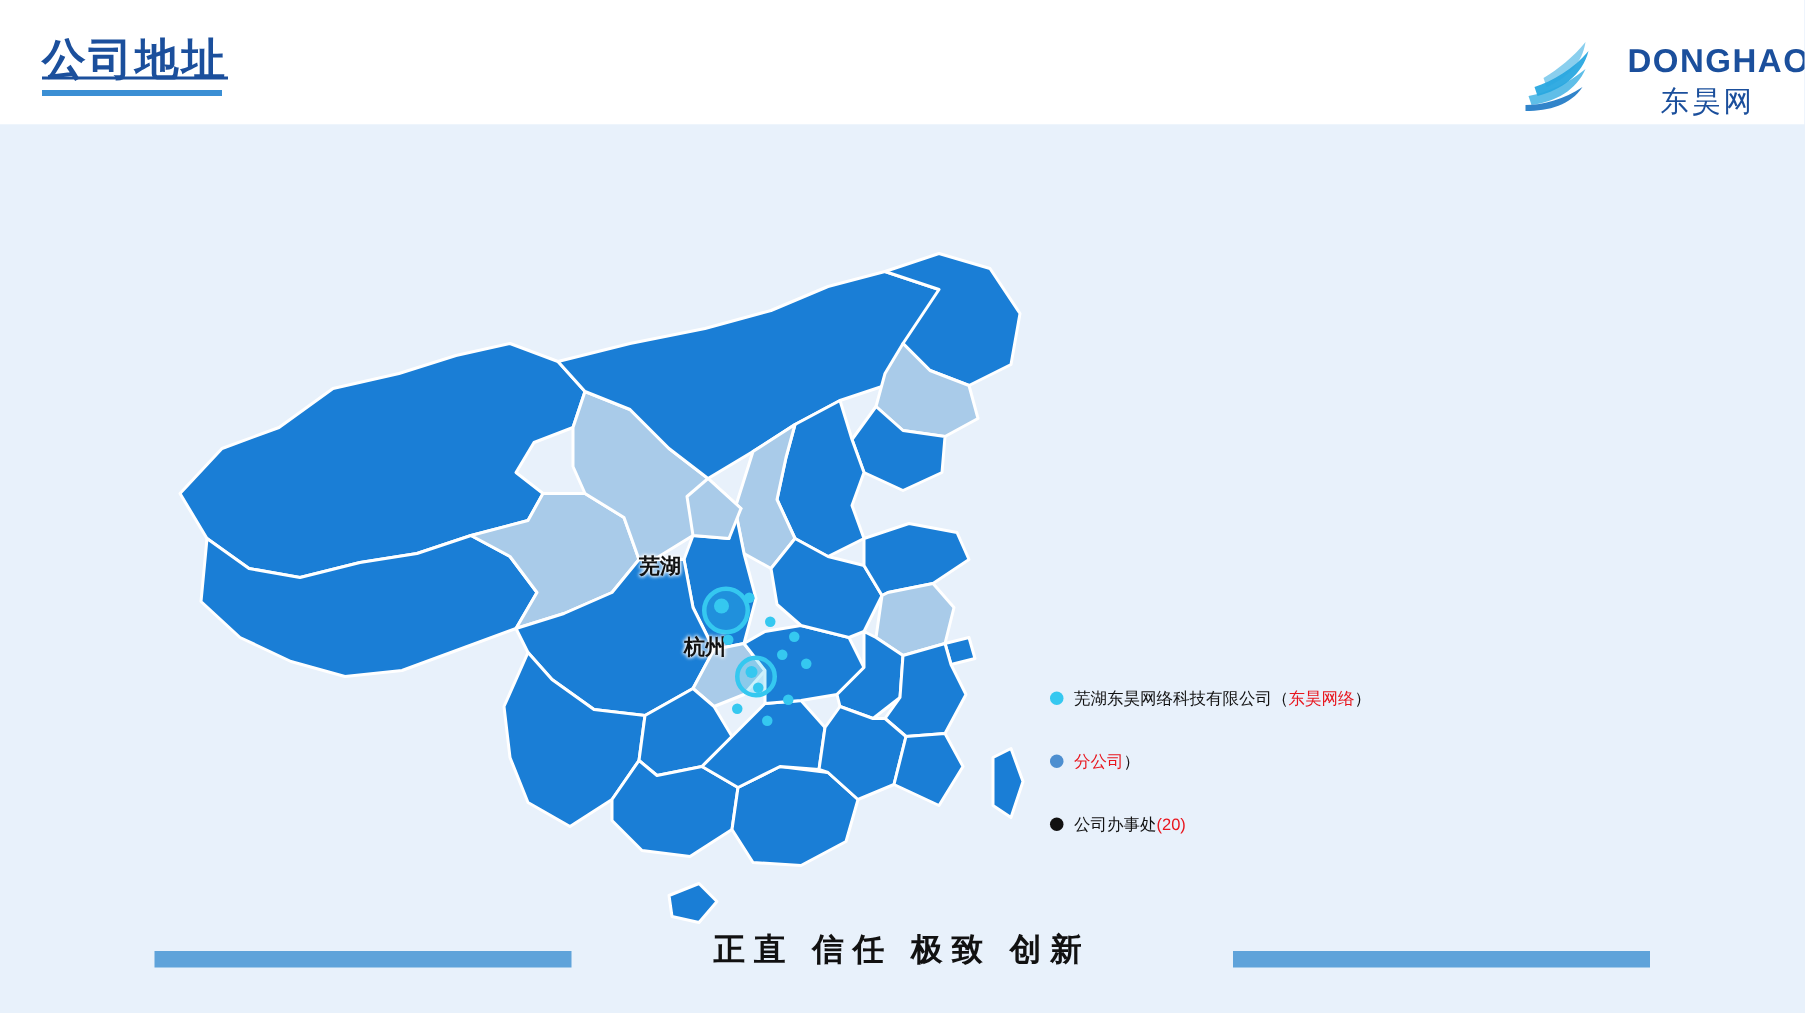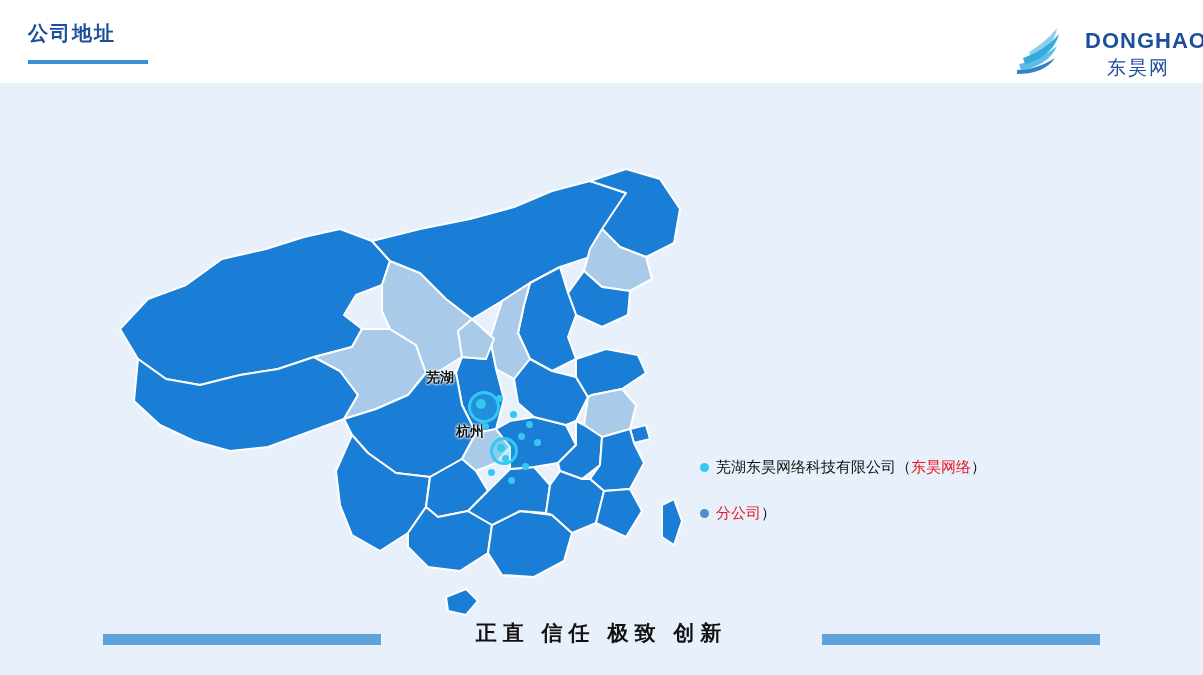--- a/index.html
+++ b/index.html
@@ -10,22 +10,23 @@
     overflow:hidden;
     position:relative;
   }
   
   .header{
     position:absolute;left:0;top:0;width:1203px;height:83px;
     background:#ffffff;
   }
   .header-title{
     position:absolute;left:28px;top:20px;
-    font-size:20px;font-weight:bold;color:#1b4f9c;
+    font-size:29px;font-weight:bold;color:#1b4f9c;
     letter-spacing:2px;
+    text-decoration:underline;
   }
   .title-underline{
     position:absolute;left:28px;top:60px;width:120px;height:4px;
     background:#3b8fd4;
   }
   .logo{
     position:absolute;right:18px;top:22px;width:170px;height:62px;
   }
   .logo-text{
     position:absolute;left:70px;top:6px;
@@ -57,21 +58,21 @@
   }
   .marker-dot{
     position:absolute;border-radius:50%;background:#35c8f0;
   }
   
   .legend{
     position:absolute;left:700px;top:375px;width:420px;
   }
   .legend-row{
     display:flex;align-items:center;margin-bottom:27px;
-    font-size:15px;color:#111;white-space:nowrap;
+    font-size:11px;color:#111;white-space:nowrap;
   }
   .bullet{
     width:9px;height:9px;border-radius:50%;margin-right:7px;flex:0 0 auto;
   }
   .b-cyan{background:#35c8f0;}
   .b-blue{background:#4d8fd0;}
   .b-dark{background:#111;}
   .red{color:#e8161e;}
   
   .footer-bar-left{
@@ -207,18 +208,24 @@
       <span class="bullet b-cyan"></span>
       <span>芜湖东昊网络科技有限公司（</span>
         <span class="red">东昊网络</span>
         <span>）</span>
     </div>
     <div class="legend-row">
       <span class="bullet b-blue"></span>
         <span class="red">分公司</span>
         <span>）</span>
     </div>
+    <div class="legend-row">
+      <span class="bullet b-dark"></span>
+      <span>公司办事处</span>
+        <span class="red">(20)</span>
+        <span></span>
+    </div>
   </div>
 
   <div class="footer-bar-left"></div>
   <div class="footer-bar-right"></div>
   <div class="slogan">正直 信任 极致 创新</div>
 </div>
 
 </body></html>

